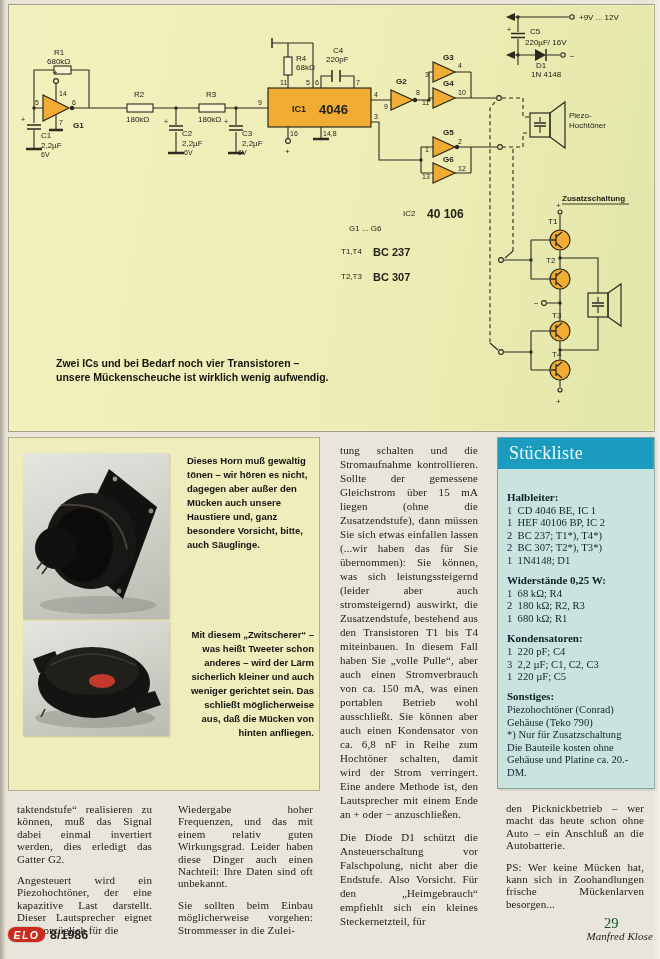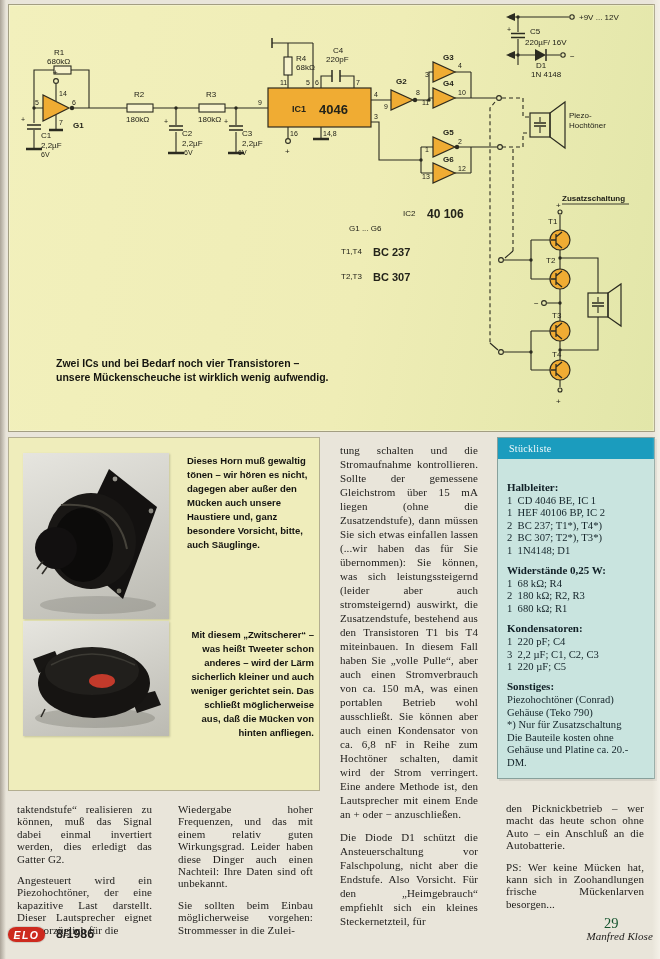--- a/index.html
+++ b/index.html
@@ -27,39 +27,39 @@
   .photo1{left:14px;top:15px;width:146px;height:166px;}
   .photo2{left:14px;top:183px;width:146px;height:115px;}
   .pcap{position:absolute;font-family:"Liberation Sans",sans-serif;font-weight:bold;
         font-size:9.5px;line-height:14px;color:#141410;}
   .pcap1{left:178px;top:16px;width:124px;}
   .pcap2{left:178px;top:190px;width:127px;text-align:right;}
 
   
   .parts{position:absolute;left:497px;top:437px;width:156px;
          background:#c9e4df;border:1px solid #87a09b;box-shadow:2px 2px 0 rgba(0,0,0,.07);}
-  .parts-header{background:#1b9cbe;color:#f2fafc;font-size:10px;padding:5px 0 5px 11px;
+  .parts-header{background:#1b9cbe;color:#f2fafc;font-size:18px;padding:5px 0 5px 11px;
          letter-spacing:.3px;}
   .parts-body{padding:15px 9px 9px 9px;}
   .sl-head{font-weight:bold;font-size:11px;margin:7px 0 2px;color:#101f26;}
   .sl-item{font-size:10.6px;line-height:12.4px;color:#142329;white-space:pre-wrap;}
 
   
   .col{position:absolute;text-align:justify;font-size:11px;color:#1d1c1a;letter-spacing:.1px;}
   .col p{margin:9px;}
   .c1{left:8px;top:794px;width:153px;line-height:12.4px;}
   .c2{left:169px;top:794px;width:153px;line-height:12.4px;}
   .c3{left:331px;top:434px;width:156px;line-height:14px;}
   .c4{left:497px;top:793px;width:156px;line-height:12.4px;}
   .authors{font-style:italic;text-align:right;margin-top:20px;}
   .pageno{position:absolute;left:604px;top:915px;width:48px;text-align:left;
           font-size:14.5px;color:#14532d;}
 
   
-  .footer{position:absolute;left:8px;top:927px;display:flex;gap:11px;
+  .footer{position:absolute;left:8px;top:927px;display:flex;align-items:center;gap:5px;
           font-family:"Liberation Sans",sans-serif;}
   .elo{background:#cd2a1e;color:#fff;font-weight:bold;font-style:italic;font-size:10.5px;
        width:37px;height:15px;border-radius:8px / 7px;display:flex;align-items:center;
        justify-content:center;letter-spacing:1.5px;box-shadow:0 0 0 1px rgba(0,0,0,.1);}
   .issue{font-size:12.5px;font-weight:600;color:#201f1d;}
 </style>
 </head>
 <body>
 
 <div class="page">

